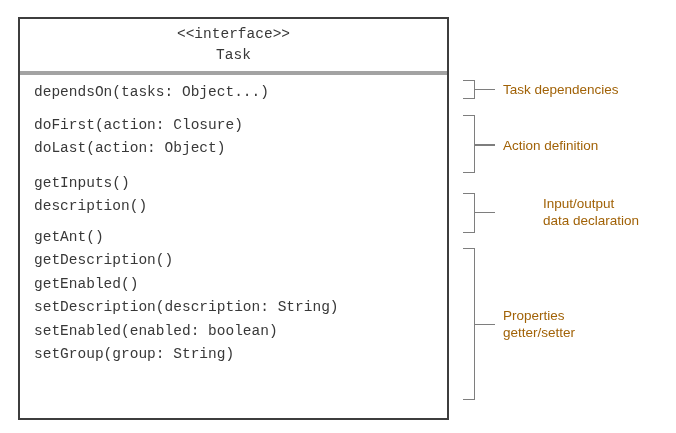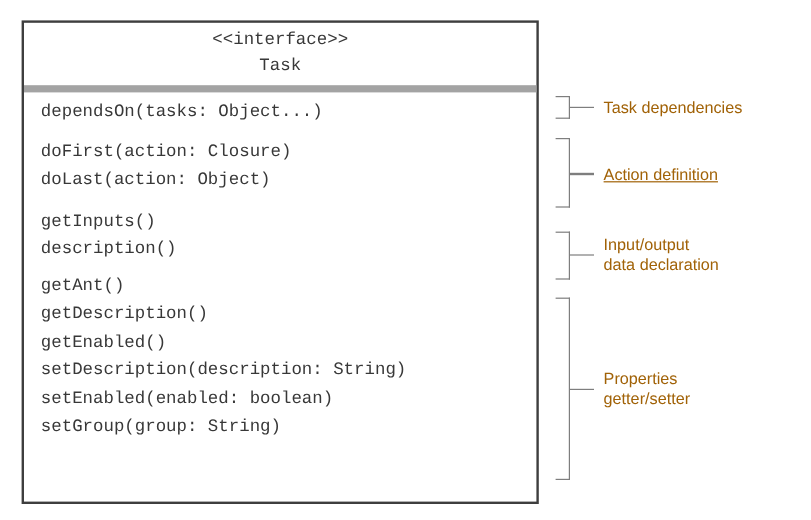--- a/index.html
+++ b/index.html
@@ -7,21 +7,21 @@
     position:relative; width:676px; height:433px;
     background:#ffffff; overflow:hidden;
     font-family:"Liberation Sans", sans-serif;
   }
   
   .uml-box {
     position:absolute; left:18px; top:17px; width:431px; height:403px;
     border:2px solid #3e3e3e; box-sizing:border-box; background:#ffffff;
   }
   .uml-header {
-    height:52px; border-bottom:6px solid #a3a3a3;
+    height:52px; border-bottom:4px solid #a3a3a3;
     display:flex; flex-direction:column; justify-content:center; align-items:center;
     font-family:"Liberation Mono","DejaVu Sans Mono",monospace;
     font-size:14.5px; line-height:21px; color:#383838;
   }
   .uml-methods {
     padding:6px 0 0 14px;
     font-family:"Liberation Mono","DejaVu Sans Mono",monospace;
     font-size:14.5px; color:#383838;
   }
   .method-line { height:23.5px; line-height:23.5px; white-space:pre; }
@@ -43,22 +43,22 @@
   .t1 { top:88.5px; }
   .t2 { top:144px; }
   .t3 { top:211.5px; }
   .t4 { top:323.5px; }
 
   .blabel {
     position:absolute; left:503px;
     font-size:13.5px; line-height:17px; color:#a16207; white-space:nowrap;
   }
   .l1 { top:81px; }
-  .l2 { top:136.5px;text-decoration:underline; }
-  .l3 { top:195px; }
+  .l2 { top:136.5px; }
+  .l3 { top:195px;margin-left:40px; }
   .l4 { top:307px; }
 </style>
 </head>
 <body>
 
 <div class="canvas">
 
   <div class="uml-box">
     <div class="uml-header">
       <div>&lt;&lt;interface&gt;&gt;</div>

